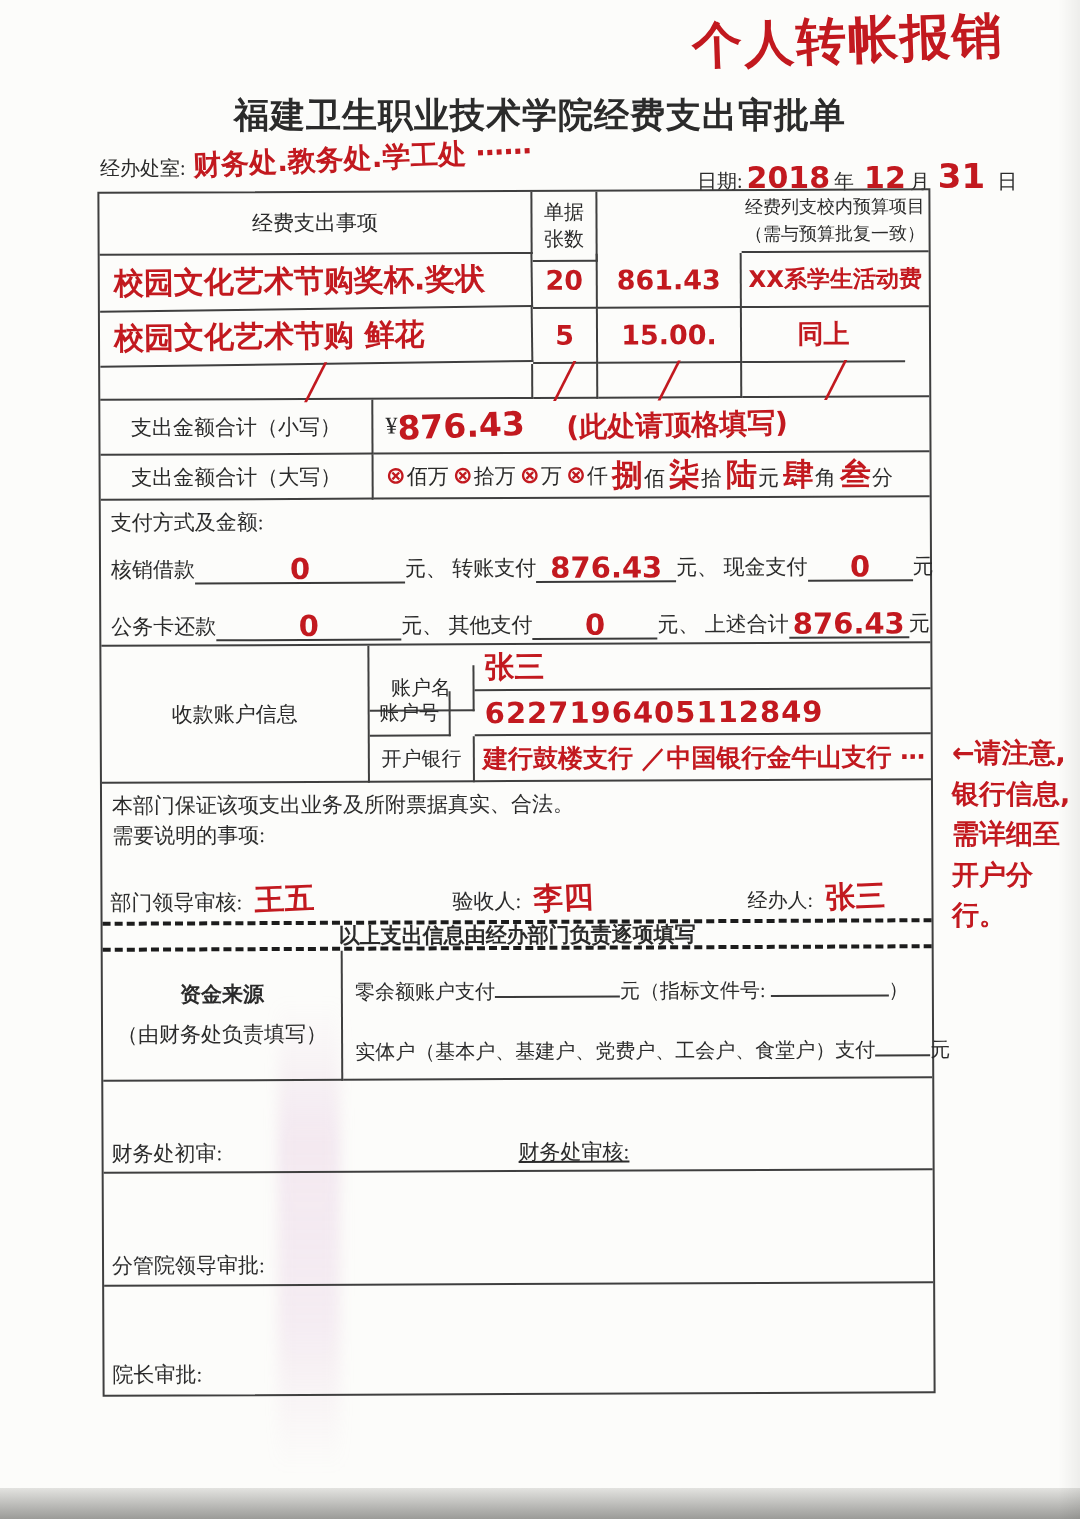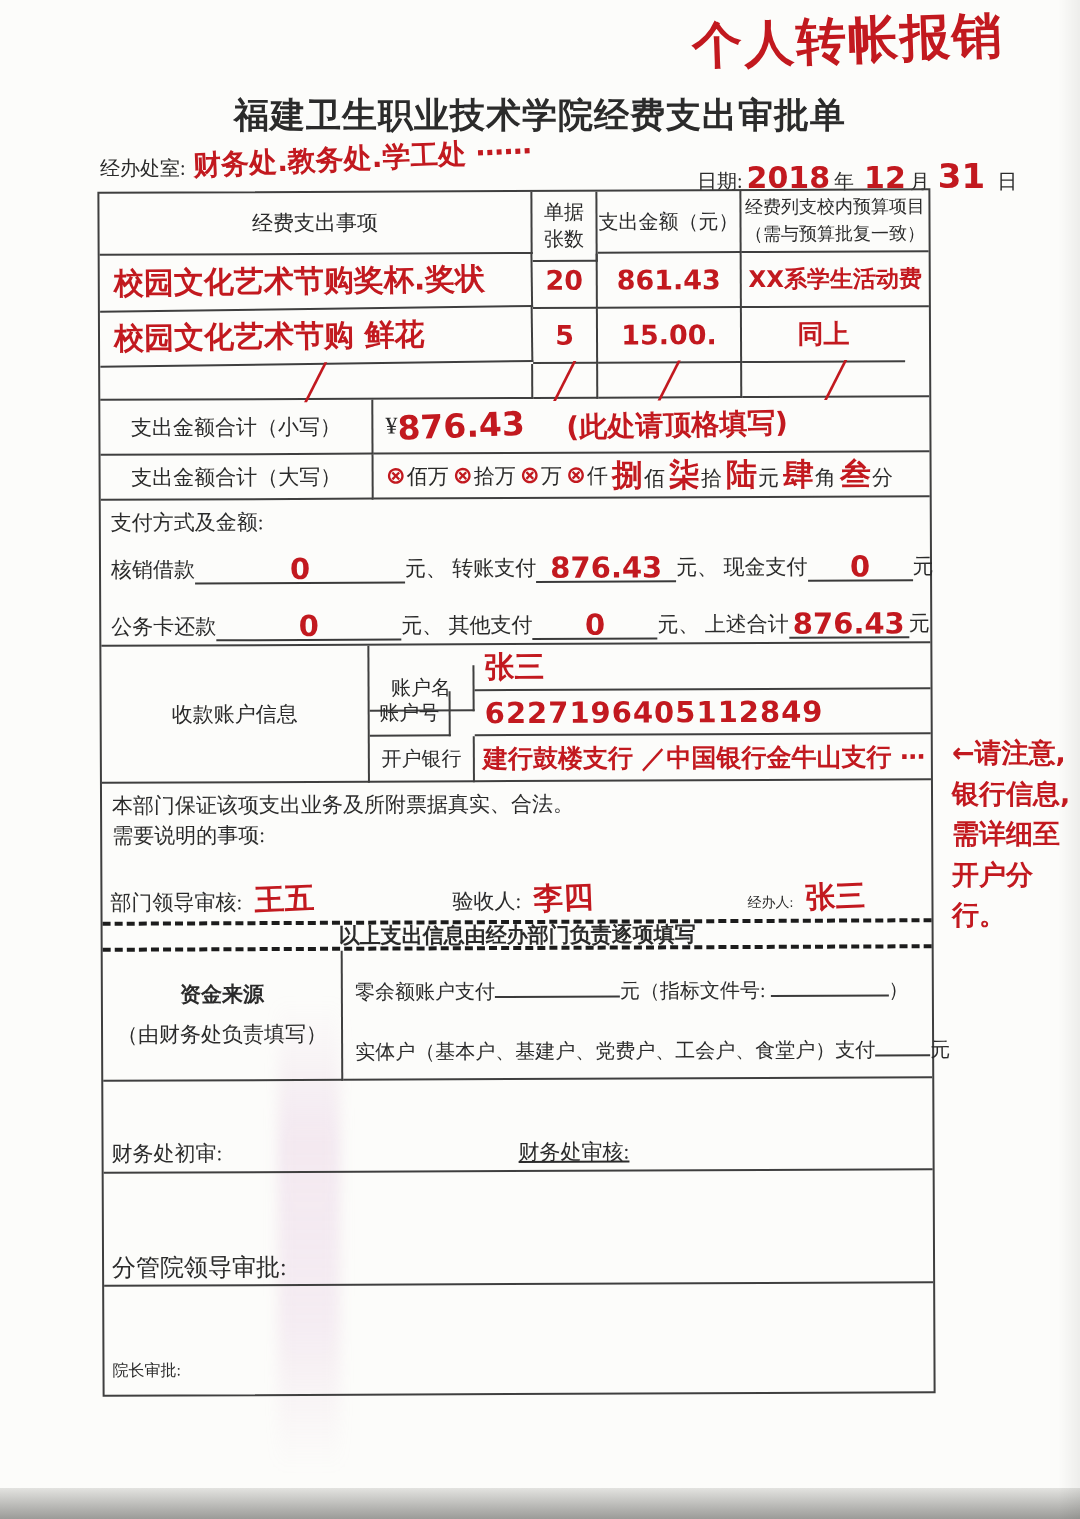--- a/index.html
+++ b/index.html
@@ -54,21 +54,20 @@
     <span class="print" style="font-size:20px;margin-left:8px;">日</span>
   </div>
 
   <div class="formbox">
 
     <div class="cell br bb center print" style="left:0;top:0;width:433px;height:62px;font-size:21px;">经费支出事项</div>
     <div class="cell br bb center print" style="left:433px;top:0;width:65px;height:70px;font-size:20px;flex-direction:column;line-height:1.35;">
       <span>单据</span>
       <span>张数</span>
     </div>
-    <div class="cell br bb center print" style="left:498px;top:0;width:144px;height:62px;font-size:20px;">支出金额（元）</div>
     <div class="cell bb center print" style="left:642px;top:0;width:187px;height:62px;font-size:18px;flex-direction:column;line-height:1.5;">
       <span>经费列支校内预算项目</span>
       <span>（需与预算批复一致）</span>
     </div>
 
     <div class="cell br bb vcenter hw" style="left:0;top:62px;width:433px;height:55px;font-size:30px;font-weight:600;padding-left:14px;transform:rotate(-0.5deg);">校园文化艺术节购奖杯.奖状</div>
     <div class="cell br bb center hw" style="left:433px;top:62px;width:65px;height:55px;font-size:27px;font-weight:600;">20</div>
     <div class="cell br bb center hw" style="left:498px;top:62px;width:144px;height:55px;font-size:27px;font-weight:600;">861.43</div>
     <div class="cell bb center hw" style="left:642px;top:62px;width:187px;height:55px;font-size:23px;font-weight:600;">XX系学生活动费</div>
 
@@ -129,21 +128,21 @@
       <div class="abs print" style="left:10px;top:38px;font-size:21px;">需要说明的事项:</div>
       <div class="abs" style="left:8px;top:96px;white-space:nowrap;">
         <span class="print" style="font-size:21px;">部门领导审核:</span>
         <span class="hw sig">王五</span>
       </div>
       <div class="abs" style="left:350px;top:96px;white-space:nowrap;">
         <span class="print" style="font-size:21px;">验收人:</span>
         <span class="hw sig">李四</span>
       </div>
       <div class="abs" style="left:645px;top:96px;white-space:nowrap;">
-        <span class="print" style="font-size:14px;">经办人:</span>
+        <span class="print" style="font-size:20px;">经办人:</span>
         <span class="hw sig">张三</span>
       </div>
     </div>
 
     <div class="cell banner center print" style="left:0;top:728px;width:829px;height:30px;font-size:21px;">以上支出信息由经办部门负责逐项填写</div>
 
     <div class="cell br bb center print" style="left:0;top:758px;width:240px;height:130px;font-size:21px;flex-direction:column;line-height:1.9;">
       <span style="font-weight:700;">资金来源</span>
       <span>（由财务处负责填写）</span>
     </div>
@@ -155,25 +154,25 @@
         <span>实体户（基本户、基建户、党费户、工会户、食堂户）支付</span><span class="blank" style="width:55px;"></span><span>元</span>
       </div>
     </div>
 
     <div class="cell bb" style="left:0;top:888px;width:829px;height:92px;">
       <div class="abs print" style="left:8px;top:58px;font-size:21px;">财务处初审:</div>
       <div class="abs print" style="left:415px;top:58px;font-size:21px;text-decoration:underline;">财务处审核:</div>
     </div>
 
     <div class="cell bb" style="left:0;top:980px;width:829px;height:113px;">
-      <div class="abs print" style="left:8px;top:78px;font-size:24px;">分管院领导审批:</div>
+      <div class="abs print" style="left:8px;top:78px;font-size:21px;">分管院领导审批:</div>
     </div>
 
     <div class="cell" style="left:0;top:1093px;width:829px;height:108px;">
-      <div class="abs print" style="left:8px;top:74px;font-size:16px;">院长审批:</div>
+      <div class="abs print" style="left:8px;top:74px;font-size:21px;">院长审批:</div>
     </div>
 
   </div>
 
   <div class="abs hw" style="left:952px;top:733px;width:125px;">
     <div class="note-line">←请注意,</div>
     <div class="note-line">银行信息,</div>
     <div class="note-line">需详细至</div>
     <div class="note-line">开户分行。</div>
   </div>

